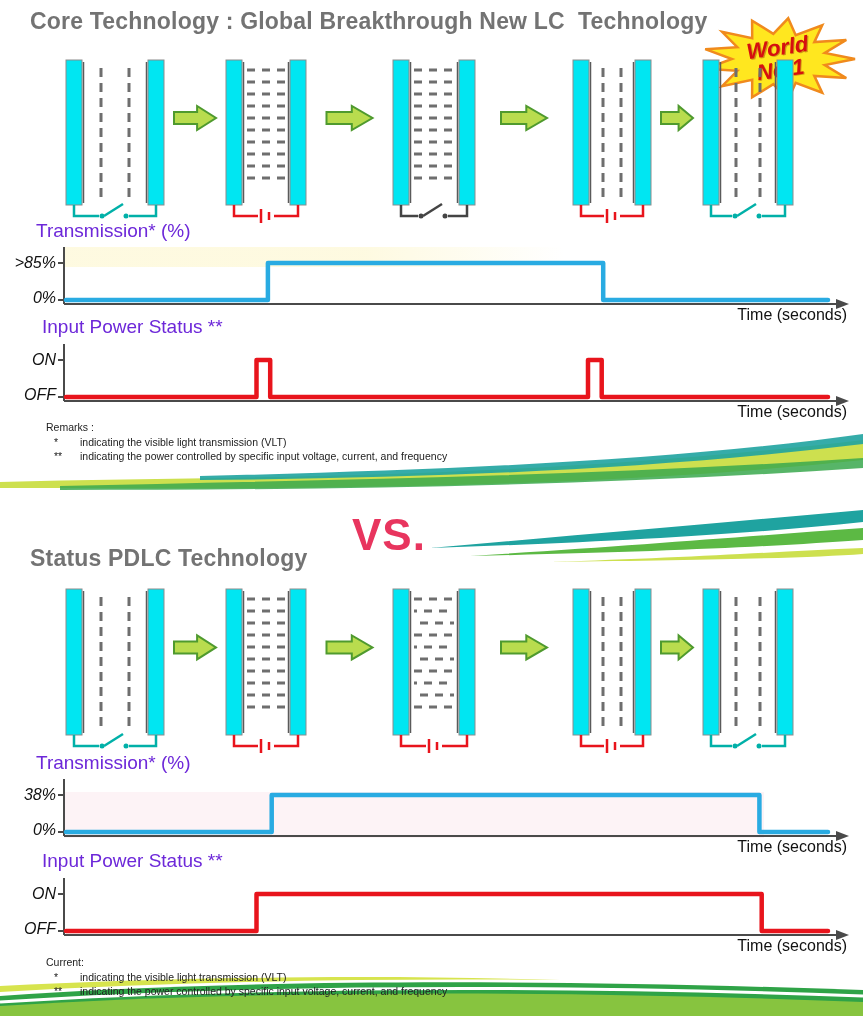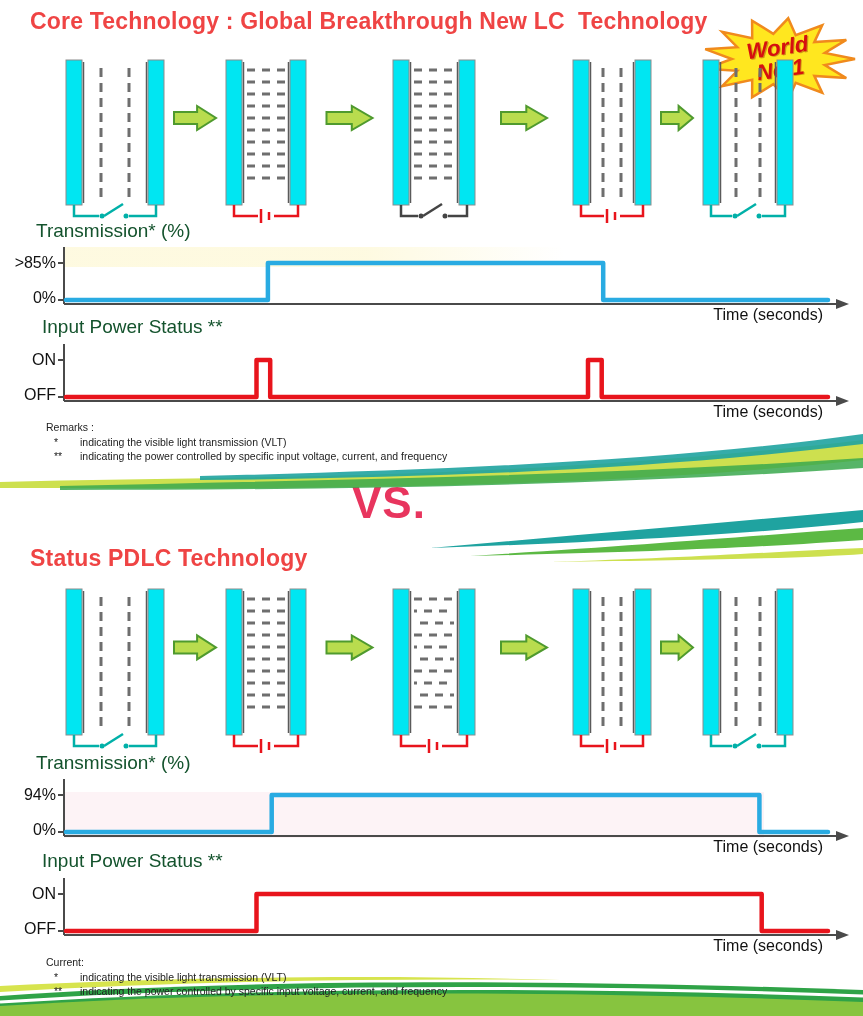--- a/index.html
+++ b/index.html
@@ -1,28 +1,28 @@
 <!DOCTYPE html>
 <html><head>
 <meta charset="utf-8">
 <style>
   * { margin:0; padding:0; box-sizing:border-box; }
   html,body { width:863px; height:1016px; background:#ffffff;
     font-family:"Liberation Sans", sans-serif; position:relative; overflow:hidden; }
   .abs { position:absolute; }
-  .title { font-size:23px; font-weight:bold; color:#ef4444; letter-spacing:.2px; white-space:pre; }
-  .chart-label { font-size:19px; color:#14532d; }
+  .title { font-size:23px; font-weight:bold; color:#737373; letter-spacing:.2px; white-space:pre; }
+  .chart-label { font-size:19px; color:#6d28d9; }
   .chart-wrap { position:absolute; left:0; width:863px; height:92px; }
   .chart-svg { position:absolute; left:58px; top:0; }
-  .ylab { position:absolute; left:2px; width:54px; text-align:right; font-size:16px; color:#111; }
-  .xlab { position:absolute; right:40px; top:63px; font-size:16px; color:#111; }
+  .ylab { position:absolute; left:2px; width:54px; text-align:right; font-size:16px; color:#111;font-style:italic; }
+  .xlab { position:absolute; right:16px; top:63px; font-size:16px; color:#111; }
   .remarks { position:absolute; left:46px; font-size:10.5px; color:#222; line-height:1.4; z-index:3; }
   .remark-line { display:flex; }
   .remark-marker { width:34px; padding-left:8px; }
-  .vs { position:absolute; font-size:44px; font-weight:bold; color:#e8355e; letter-spacing:1px; }
+  .vs { position:absolute; font-size:44px; font-weight:bold; color:#e8355e; letter-spacing:1px;margin-top:32px; }
   .badge { position:absolute; left:698px; top:14px; width:162px; height:90px; }
   .badge svg { position:absolute; left:0; top:0; }
   .badge-text { position:absolute; left:0; top:0; width:100%; height:100%;
     display:flex; flex-direction:column; align-items:center; justify-content:center;
     transform:rotate(-8deg); color:#d60f0f; font-weight:bold; font-style:italic;
     font-size:22px; line-height:1.02; text-shadow:1px 1px 0 rgba(120,0,0,.35); }
   .swoosh { position:absolute; z-index:1; }
   svg { display:block; }
 </style>
 </head>
@@ -242,21 +242,21 @@
     <polygon points="326.5,56.400000000000006 351.8,56.400000000000006 351.8,50.400000000000006 372.5,62.400000000000006 351.8,74.4 351.8,68.4 326.5,68.4" fill="#b9dc4e" stroke="#4f9a2e" stroke-width="2"></polygon>
     <polygon points="501,56.400000000000006 526.3,56.400000000000006 526.3,50.400000000000006 547,62.400000000000006 526.3,74.4 526.3,68.4 501,68.4" fill="#b9dc4e" stroke="#4f9a2e" stroke-width="2"></polygon>
     <polygon points="661,56.400000000000006 678.6,56.400000000000006 678.6,50.400000000000006 693,62.400000000000006 678.6,74.4 678.6,68.4 661,68.4" fill="#b9dc4e" stroke="#4f9a2e" stroke-width="2"></polygon>
   </svg>
 
 <div class="abs" style="left:64px;top:792px;width:700px;height:46px;background:#fbe9ef;opacity:.55;"></div>
 
 <div class="chart-label abs" style="left:36px;top:752px">Transmission* (%)</div>
 
 <div class="chart-wrap" style="top:775px">
-  <span class="ylab" style="top:11px">94%</span>
+  <span class="ylab" style="top:11px">38%</span>
   <span class="ylab" style="top:46px">0%</span>
   <svg class="chart-svg" width="800" height="72" viewBox="0 0 800 72">
       <line x1="6" y1="61" x2="778" y2="61" stroke="#4a4a4a" stroke-width="2"></line>
       <polygon points="778,56 791,61 778,66" fill="#4a4a4a"></polygon>
       <line x1="6" y1="4" x2="6" y2="61" stroke="#4a4a4a" stroke-width="2"></line>
       <line x1="0" y1="20" x2="7" y2="20" stroke="#4a4a4a" stroke-width="2"></line>
       <line x1="0" y1="57" x2="7" y2="57" stroke="#4a4a4a" stroke-width="2"></line>
       <polyline points="8.0,57.0 213.7,57.0 213.7,20.0 701.4,20.0 701.4,57.0 770.0,57.0" fill="none" stroke="#29abe2" stroke-width="4.5" stroke-linejoin="round" stroke-linecap="round"></polyline>
     </svg>
   <span class="xlab">Time (seconds)</span>

